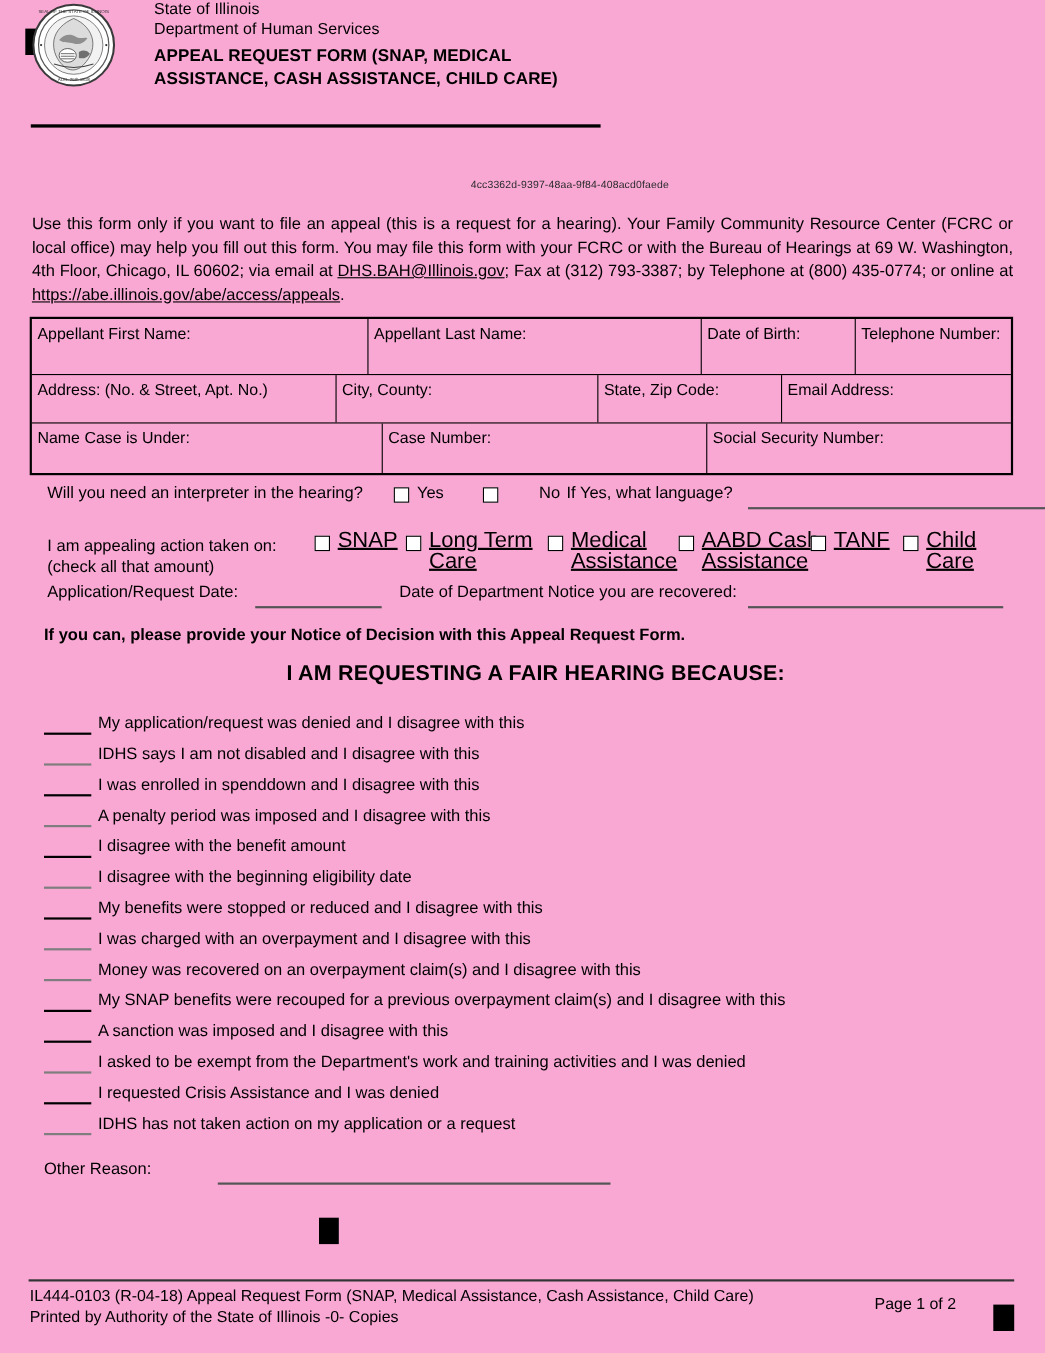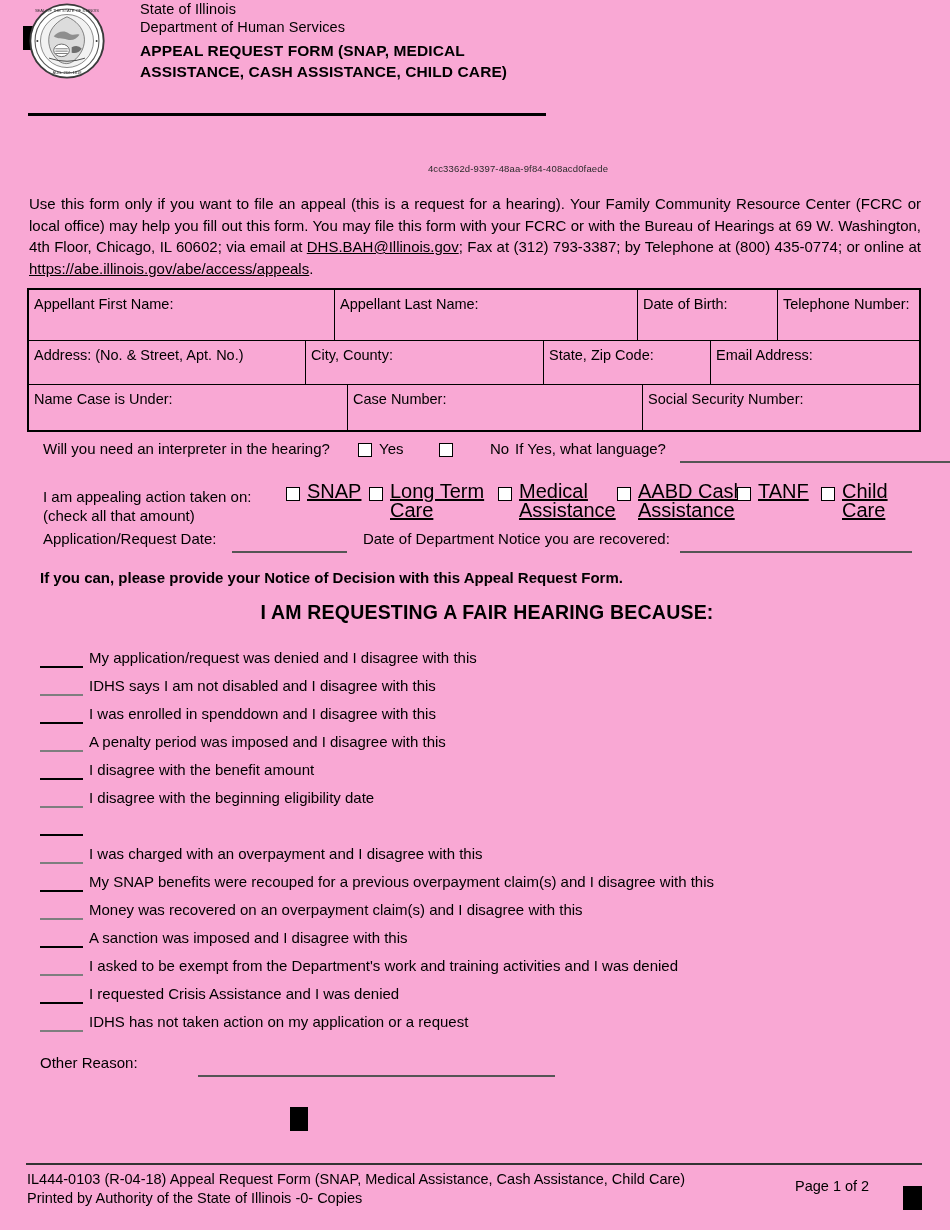--- a/index.html
+++ b/index.html
@@ -456,32 +456,33 @@
     <div class="reason dark">
         <span class="rline"></span>
         <span class="rtext">I disagree with the benefit amount</span>
       </div>
     <div class="reason light">
         <span class="rline"></span>
         <span class="rtext">I disagree with the beginning eligibility date</span>
       </div>
     <div class="reason dark">
         <span class="rline"></span>
+        <span class="rtext">My benefits were stopped or reduced and I disagree with this</span>
       </div>
     <div class="reason light">
         <span class="rline"></span>
         <span class="rtext">I was charged with an overpayment and I disagree with this</span>
       </div>
+    <div class="reason light">
+        <span class="rline"></span>
+        <span class="rtext">Money was recovered on an overpayment claim(s) and I disagree with this</span>
+      </div>
     <div class="reason dark">
         <span class="rline"></span>
         <span class="rtext">My SNAP benefits were recouped for a previous overpayment claim(s) and I disagree with this</span>
-      </div>
-    <div class="reason light">
-        <span class="rline"></span>
-        <span class="rtext">Money was recovered on an overpayment claim(s) and I disagree with this</span>
       </div>
     <div class="reason dark">
         <span class="rline"></span>
         <span class="rtext">A sanction was imposed and I disagree with this</span>
       </div>
     <div class="reason light">
         <span class="rline"></span>
         <span class="rtext">I asked to be exempt from the Department's work and training activities and I was denied</span>
       </div>
     <div class="reason dark">

